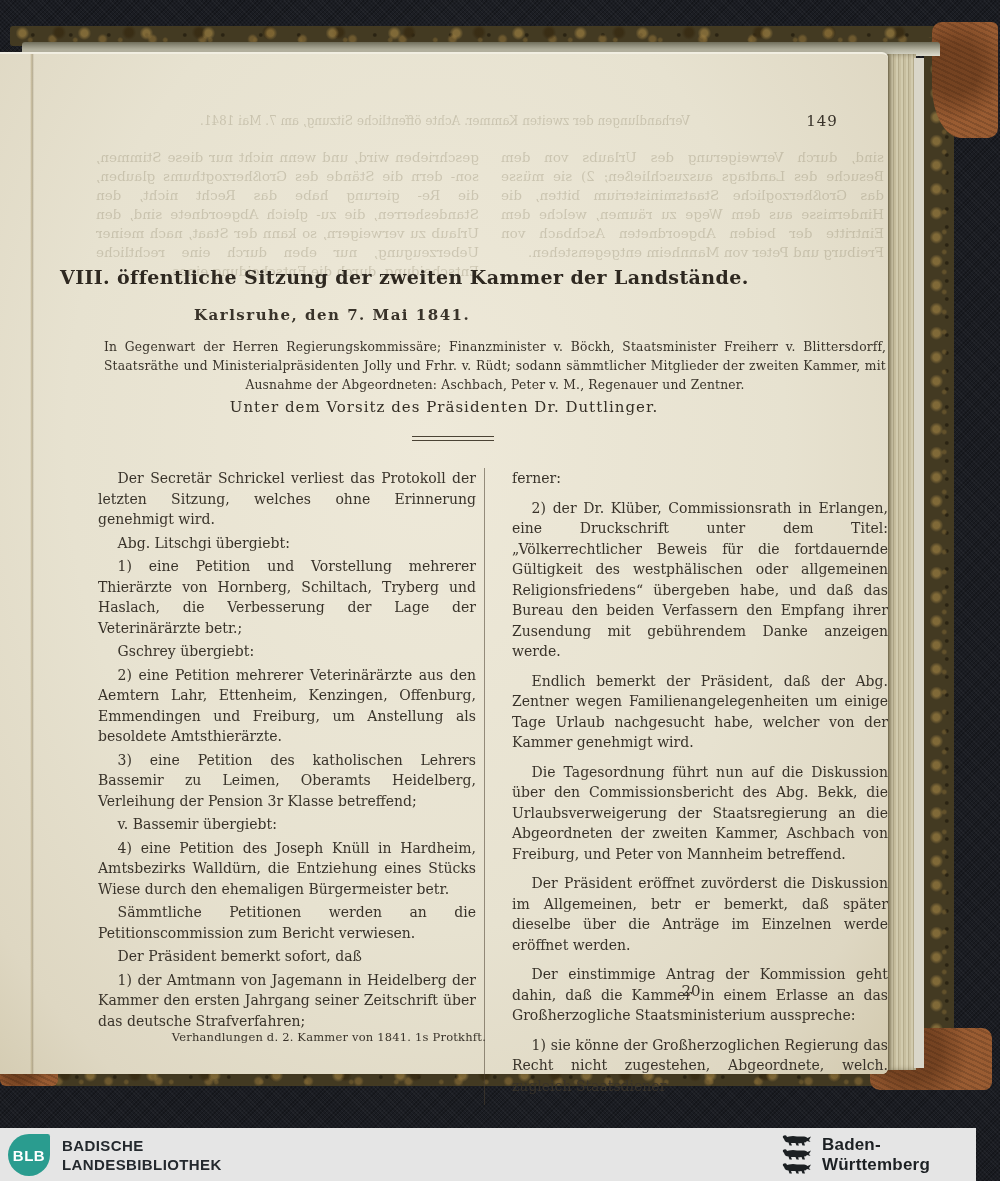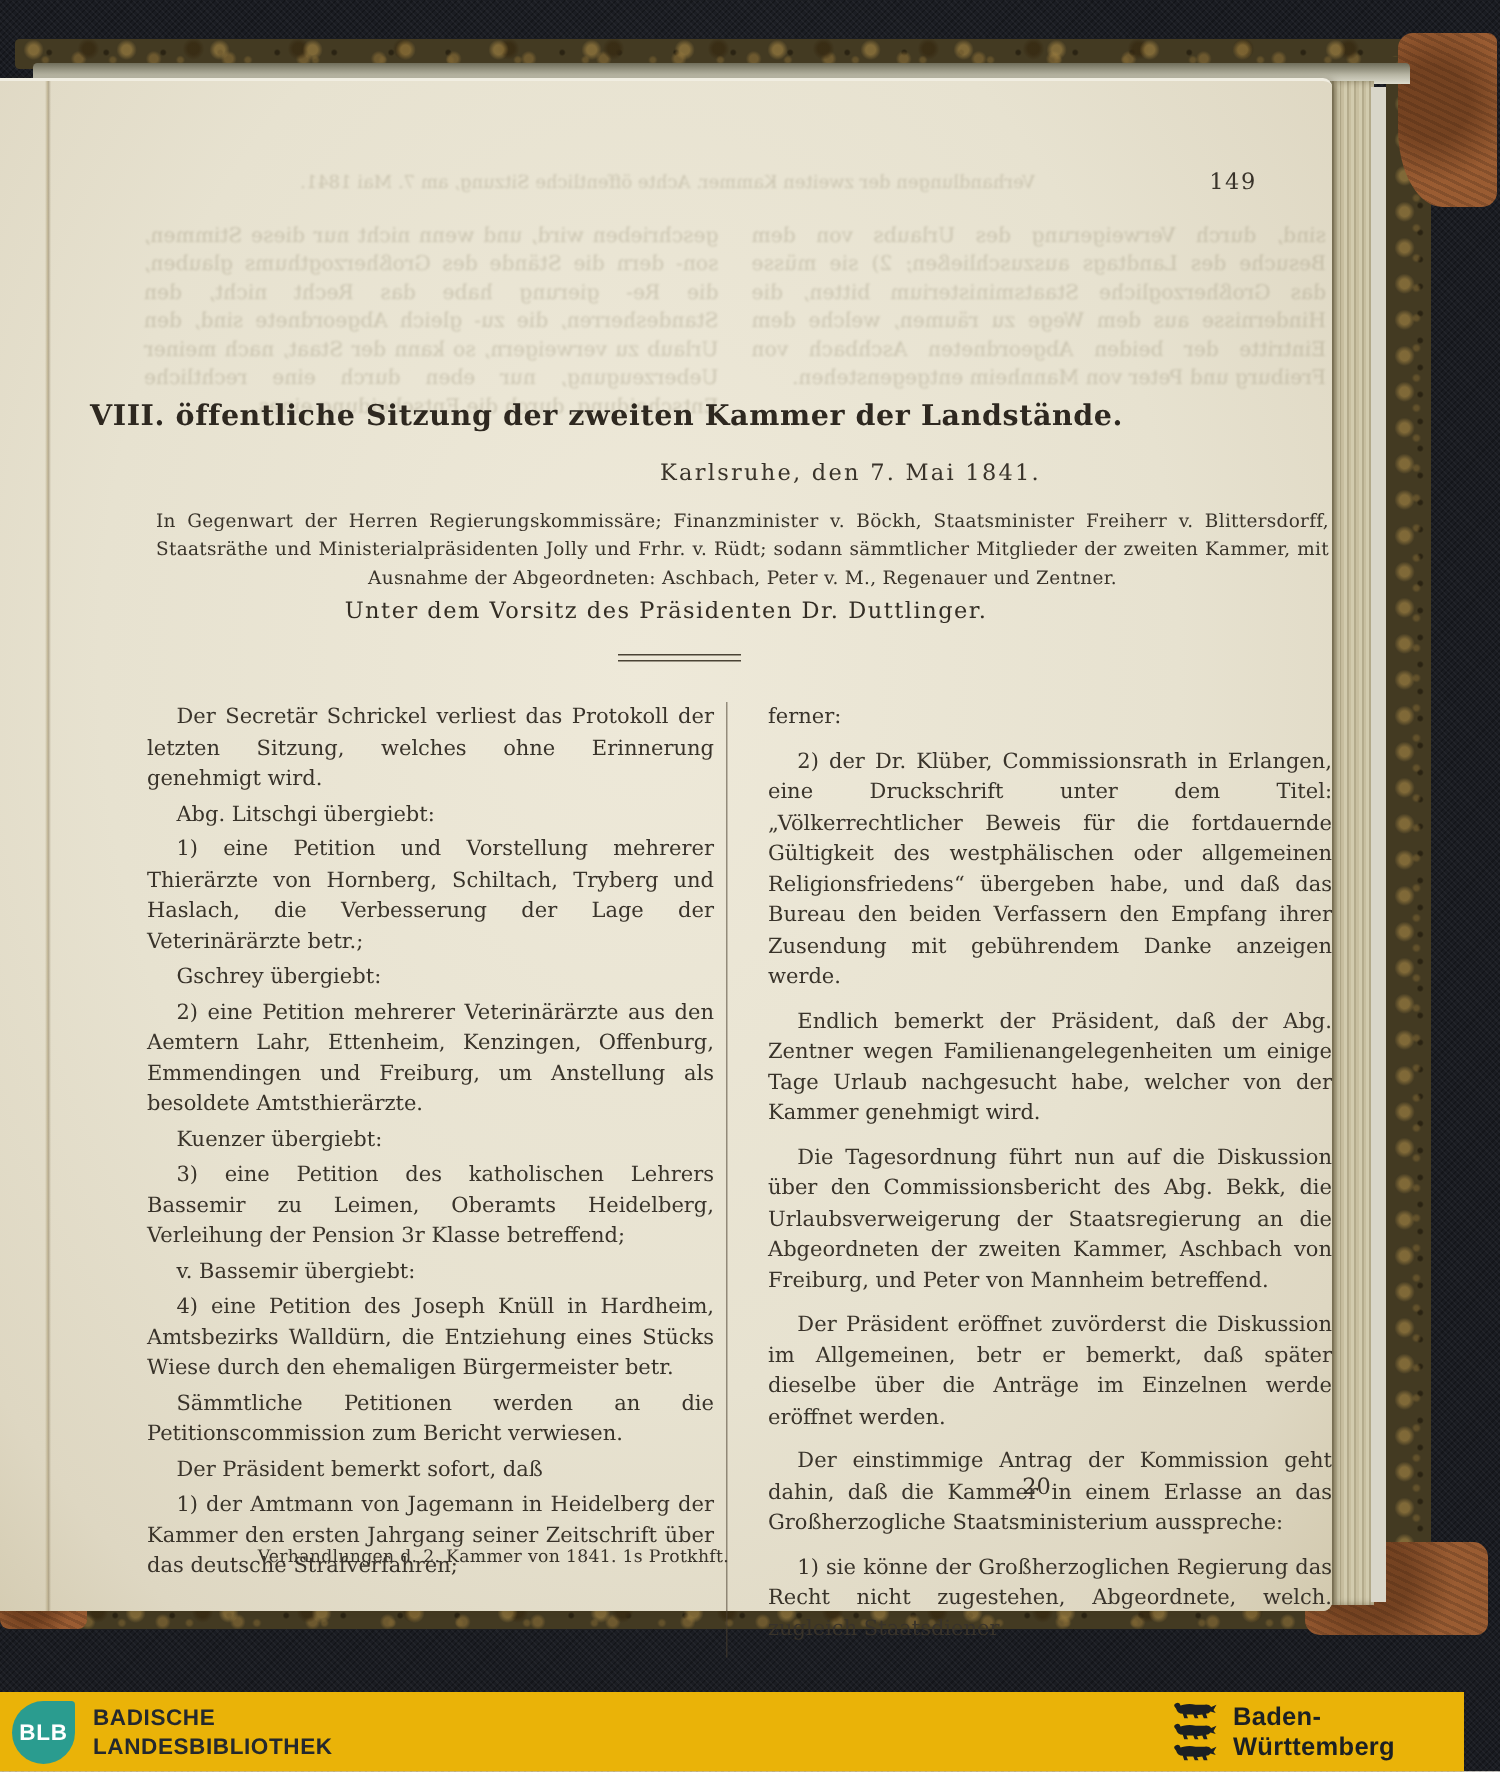--- a/index.html
+++ b/index.html
@@ -61,40 +61,40 @@
     font-size:13.5px;line-height:19px;}
   .bleed-header{left:120px;top:58px;width:650px;text-align:center;font-size:12px;}
   .bleed-cols{left:96px;top:94px;width:788px;display:flex;gap:22px;}
   .bleed-cols div{flex:1;text-align:justify;}
 
   
   .ink{color:#39332a;}
   .pagenum{left:792px;top:58px;width:60px;text-align:center;font-size:15px;letter-spacing:1px;}
   .heading{left:60px;top:212px;width:768px;font-weight:bold;
     font-size:19px;letter-spacing:.4px;color:#2e2820;}
-  .dateline{left:194px;top:252px;width:500px;text-align:right;font-size:15px;letter-spacing:1.5px;}
+  .dateline{left:194px;top:252px;width:500px;text-align:left;font-size:15px;letter-spacing:1.5px;font-weight:bold;}
   .attendance{left:104px;top:284px;width:782px;font-size:12.3px;line-height:19px;
     text-align:justify;text-align-last:center;letter-spacing:.2px;}
   .chairline{left:194px;top:344px;width:500px;text-align:center;font-size:15px;
     letter-spacing:1px;font-weight:normal;color:#332d24;}
   .rule{left:412px;top:382px;width:82px;height:3px;
     border-top:1px solid #4a4335;border-bottom:1px solid #4a4335;}
 
   .cols{left:98px;top:414px;width:790px;display:flex;}
   .col{font-size:14px;line-height:20.5px;text-align:justify;}
   .col p{margin:0 0 3px 0;text-indent:1.4em;}
   .col p.ni{text-indent:0;}
   .col-left{width:384px;padding-right:8px;}
   .col-right{width:382px;border-left:1px solid rgba(74,64,47,.55);padding-left:27px;}
   .col-right p{margin-bottom:9px;}
   .footnote{left:106px;top:976px;width:380px;font-size:11.5px;letter-spacing:.2px;text-align:right;}
   .signature{left:497px;top:928px;width:388px;text-align:center;font-size:15px;}
 
   
-  .footerbar{left:0;top:1128px;width:976px;height:53px;background:#eab308;
+  .footerbar{left:0;top:1128px;width:976px;height:53px;background:#e5e5e5;
     font-family:"Liberation Sans", sans-serif;}
   .blb-logo{left:8px;top:6px;width:42px;height:42px;background:#2a9c8f;
     border-radius:52% 6% 52% 52%;display:flex;align-items:center;justify-content:center;}
   .blb-logo span{color:#fff;font-weight:bold;font-size:15px;letter-spacing:.5px;}
   .lib-name{left:62px;top:8px;font-weight:bold;font-size:15px;line-height:19px;
     color:#24292e;letter-spacing:.4px;}
   .state-group{left:780px;top:0;height:53px;display:flex;align-items:center;gap:10px;}
   .lions{display:flex;flex-direction:column;gap:1px;}
   .lions svg{display:block;}
   .state-name{font-size:17px;font-weight:600;color:#1c2023;letter-spacing:.2px;}
@@ -132,21 +132,20 @@
   <div class="abs chairline">Unter dem Vorsitz des Präsidenten Dr. Duttlinger.</div>
   <div class="abs rule"></div>
 
   <div class="abs cols ink">
     <div class="col col-left">
         <p>Der Secretär Schrickel verliest das Protokoll der letzten Sitzung, welches ohne Erinnerung genehmigt wird.</p>
         <p>Abg. Litschgi übergiebt:</p>
         <p>1) eine Petition und Vorstellung mehrerer Thierärzte von Hornberg, Schiltach, Tryberg und Haslach, die Verbesserung der Lage der Veterinärärzte betr.;</p>
         <p>Gschrey übergiebt:</p>
         <p>2) eine Petition mehrerer Veterinärärzte aus den Aemtern Lahr, Ettenheim, Kenzingen, Offenburg, Emmendingen und Freiburg, um Anstellung als besoldete Amtsthierärzte.</p>
-        <p>Kuenzer übergiebt:</p>
         <p>3) eine Petition des katholischen Lehrers Bassemir zu Leimen, Oberamts Heidelberg, Verleihung der Pension 3r Klasse betreffend;</p>
         <p>v. Bassemir übergiebt:</p>
         <p>4) eine Petition des Joseph Knüll in Hardheim, Amtsbezirks Walldürn, die Entziehung eines Stücks Wiese durch den ehemaligen Bürgermeister betr.</p>
         <p>Sämmtliche Petitionen werden an die Petitionscommission zum Bericht verwiesen.</p>
         <p>Der Präsident bemerkt sofort, daß</p>
         <p>1) der Amtmann von Jagemann in Heidelberg der Kammer den ersten Jahrgang seiner Zeitschrift über das deutsche Strafverfahren;</p>
       </div>
     <div class="col col-right">
         <p class="ni">ferner:</p>
         <p>2) der Dr. Klüber, Commissionsrath in Erlangen, eine Druckschrift unter dem Titel: „Völkerrechtlicher Beweis für die fortdauernde Gültigkeit des westphälischen oder allgemeinen Religionsfriedens“ übergeben habe, und daß das Bureau den beiden Verfassern den Empfang ihrer Zusendung mit gebührendem Danke anzeigen werde.</p>

